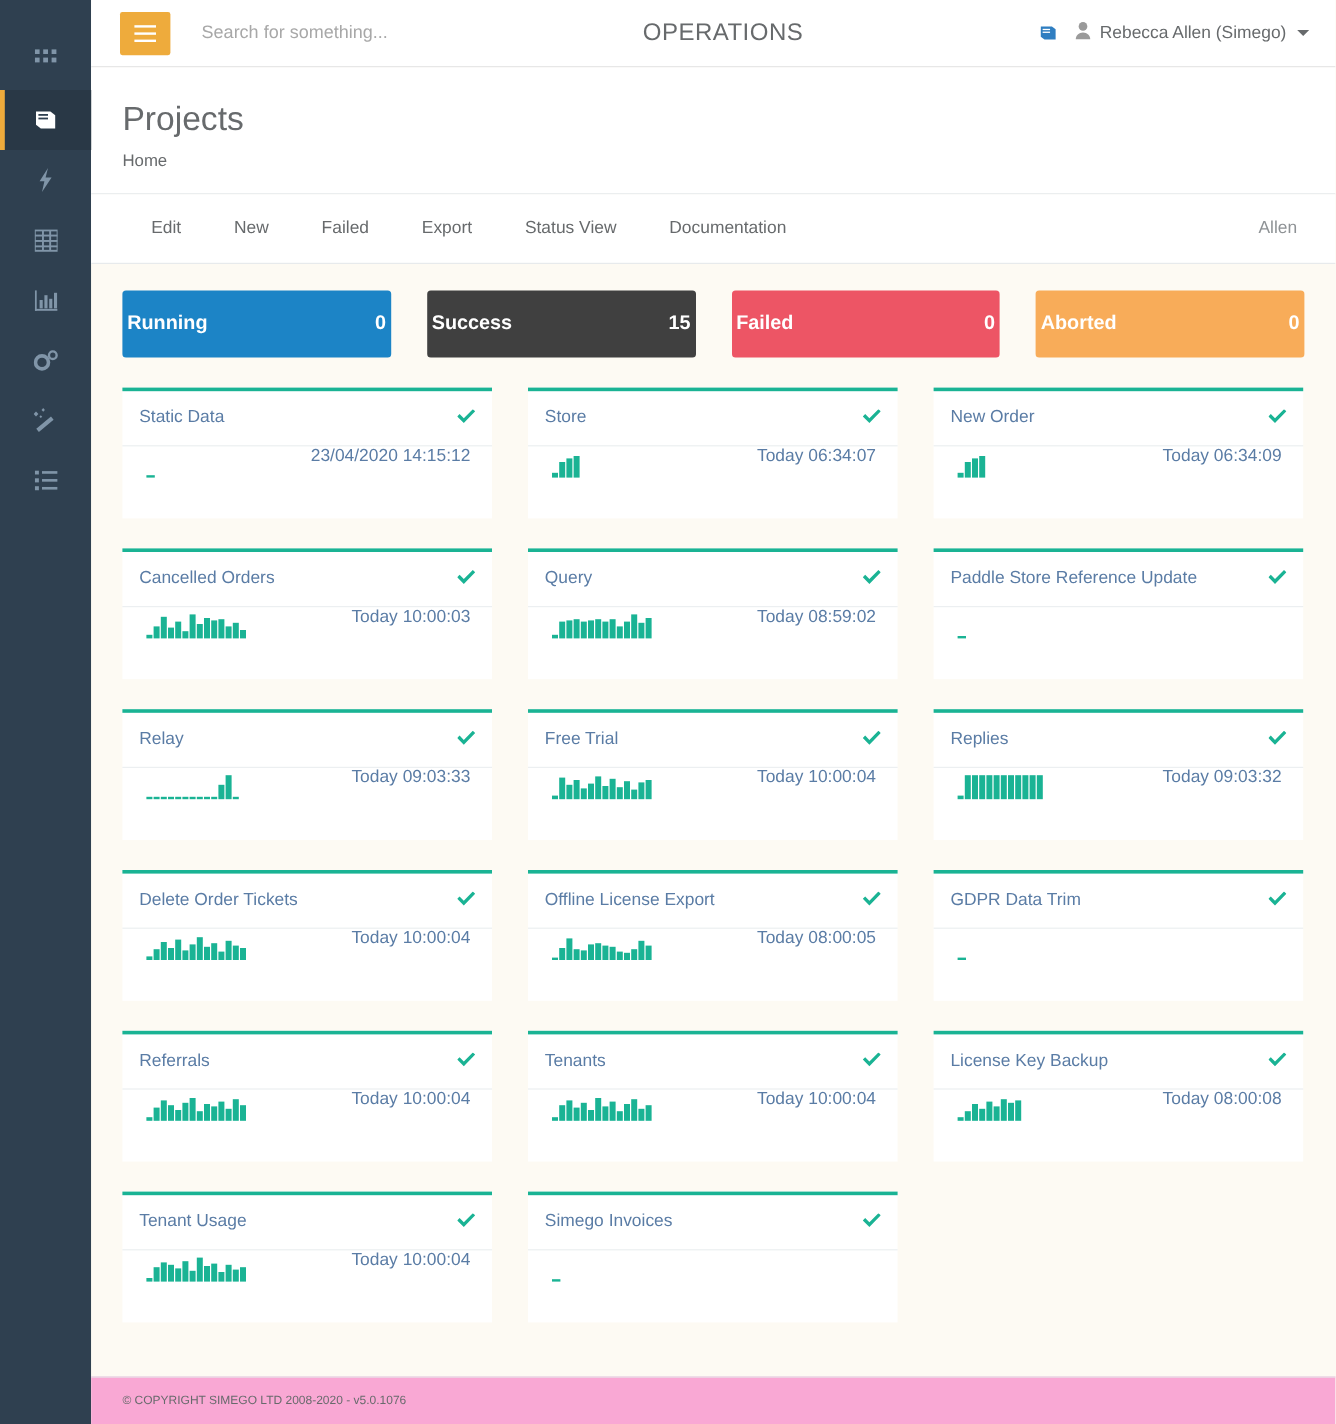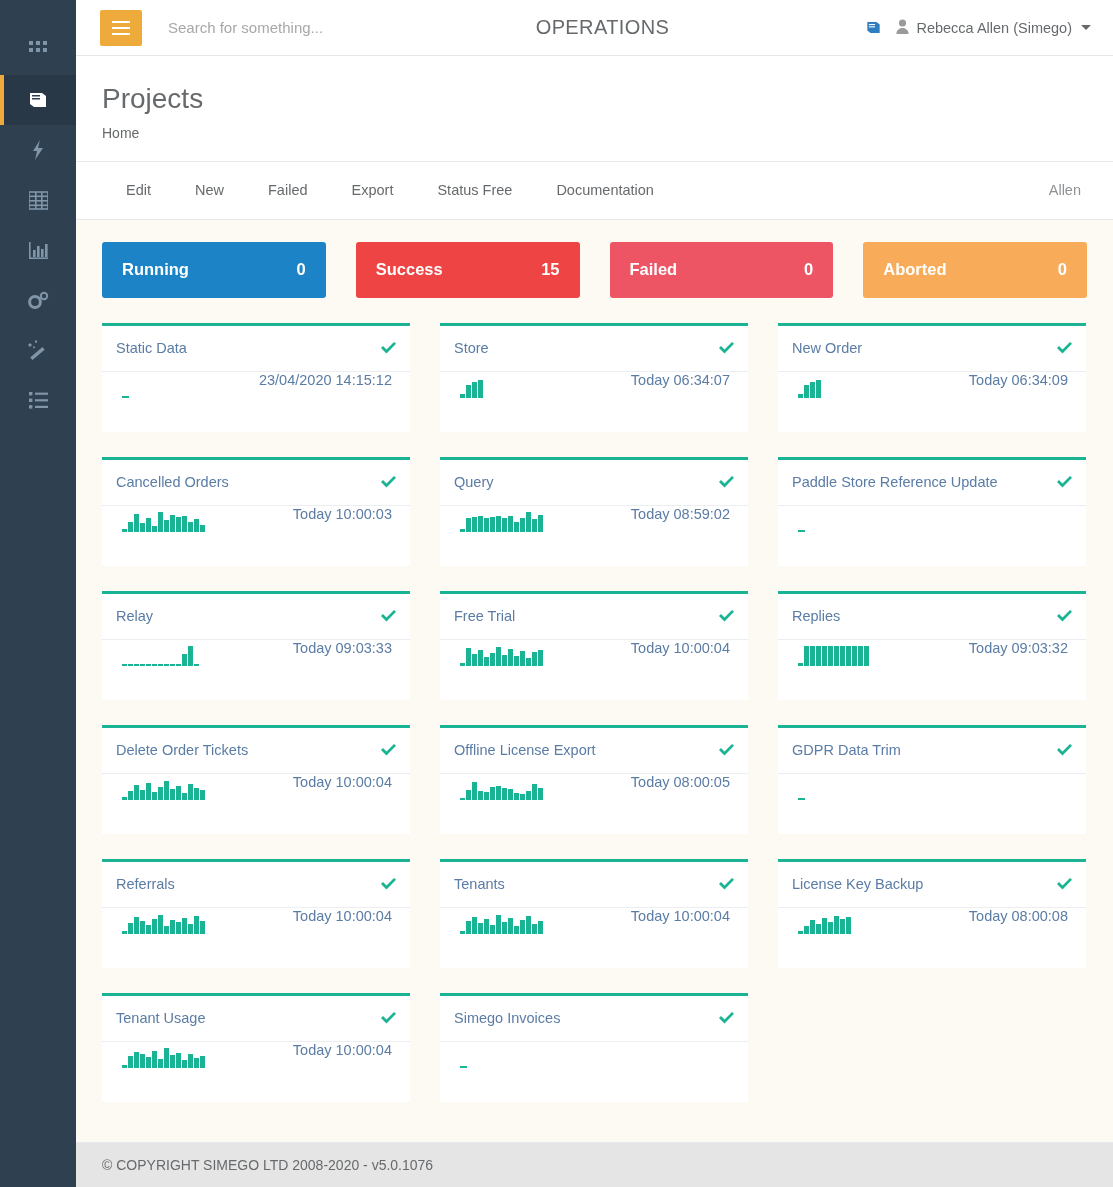--- a/index.html
+++ b/index.html
@@ -91,21 +91,21 @@
   .toolbar .spacer { flex: 1; }
   .toolbar a.view { color: #8e9295; padding-right: 6px; }
 
   
   .content { padding: 22px 26px 0 26px; flex: 1; }
 
   
   .stats { display: flex; gap: 30px; margin-bottom: 25px; }
   .stat {
     flex: 1; height: 56px; border-radius: 3px; color: #fff;
-    display: flex; align-items: center; padding: 0 20px;
+    display: flex; align-items: center; padding: 0 4px;
     font-size: 16.5px;
   }
   .stat .s-label { font-weight: bold; }
   .stat .s-count { margin-left: auto; font-weight: bold; }
 
   
   .grid {
     display: flex; flex-wrap: wrap;
     column-gap: 30px; row-gap: 0;
   }
@@ -125,22 +125,22 @@
     padding: 0 18px 0 20px;
   }
   .spark { display: flex; align-items: flex-end; height: 26px; gap: 1px; }
   .spark i { display: block; width: 5px; background: #1ab394; }
   .spark.empty { }
   .spark.empty i { width: 7px; height: 2px; }
   .timestamp { margin-left: auto; font-size: 14.5px; color: #5a7ca5; }
 
   
   .footer {
-    background: #e5e5e5; border-top: 1px solid #e7eaec;
-    padding: 14px 26px; font-size: 14px; color: #676a6c;
+    background: #f9a8d4; border-top: 1px solid #e7eaec;
+    padding: 14px 26px; font-size: 10px; color: #676a6c;
     margin-top: auto;
   }
 </style>
 </head>
 <body>
 
 <div class="app">
 
   <nav class="sidebar">
     <div class="side-spacer-0"></div>
@@ -288,33 +288,33 @@
     <div class="page-head">
       <div class="page-title">Projects</div>
       <div class="breadcrumb">Home</div>
     </div>
 
     <div class="toolbar">
       <a>Edit</a>
       <a>New</a>
       <a>Failed</a>
       <a>Export</a>
-      <a>Status Free</a>
+      <a>Status View</a>
       <a>Documentation</a>
       <span class="spacer"></span>
       <a class="view">Allen</a>
     </div>
 
     <div class="content">
       <div class="stats" id="stats">
           <div class="stat" style="background: rgb(28, 132, 198);">
             <span class="s-label">Running</span>
             <span class="s-count">0</span>
           </div>
-          <div class="stat" style="background: #ef4444;">
+          <div class="stat" style="background: #404040;">
             <span class="s-label">Success</span>
             <span class="s-count">15</span>
           </div>
           <div class="stat" style="background: rgb(237, 85, 101);">
             <span class="s-label">Failed</span>
             <span class="s-count">0</span>
           </div>
           <div class="stat" style="background: rgb(248, 172, 89);">
             <span class="s-label">Aborted</span>
             <span class="s-count">0</span>

